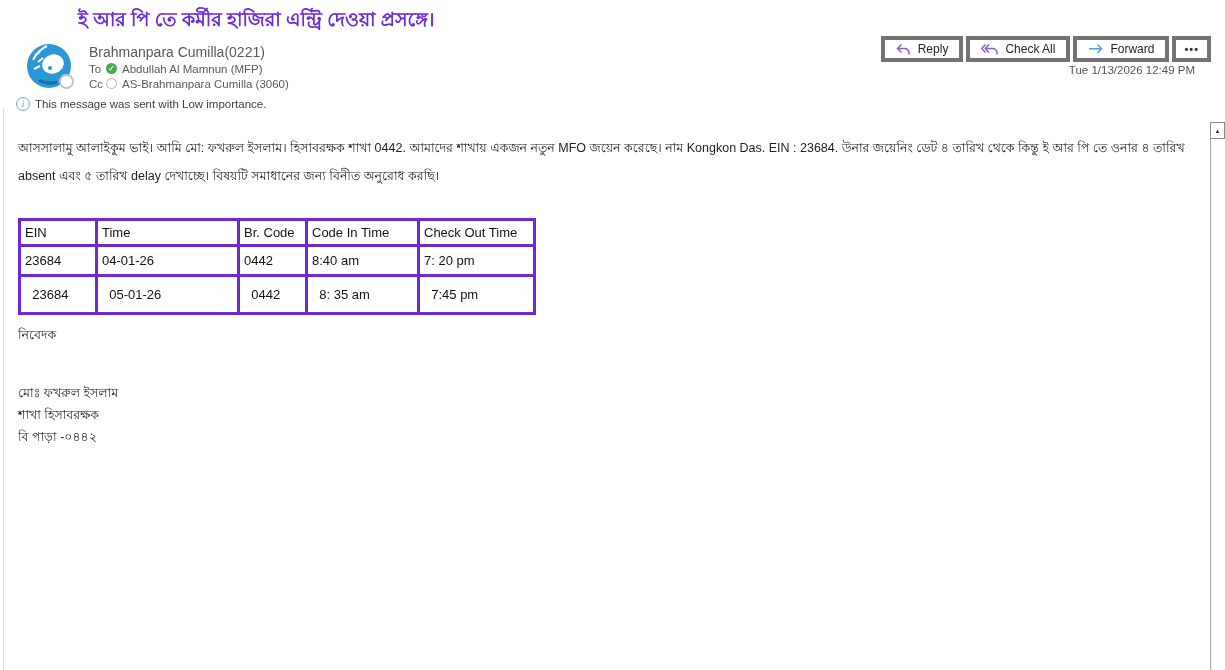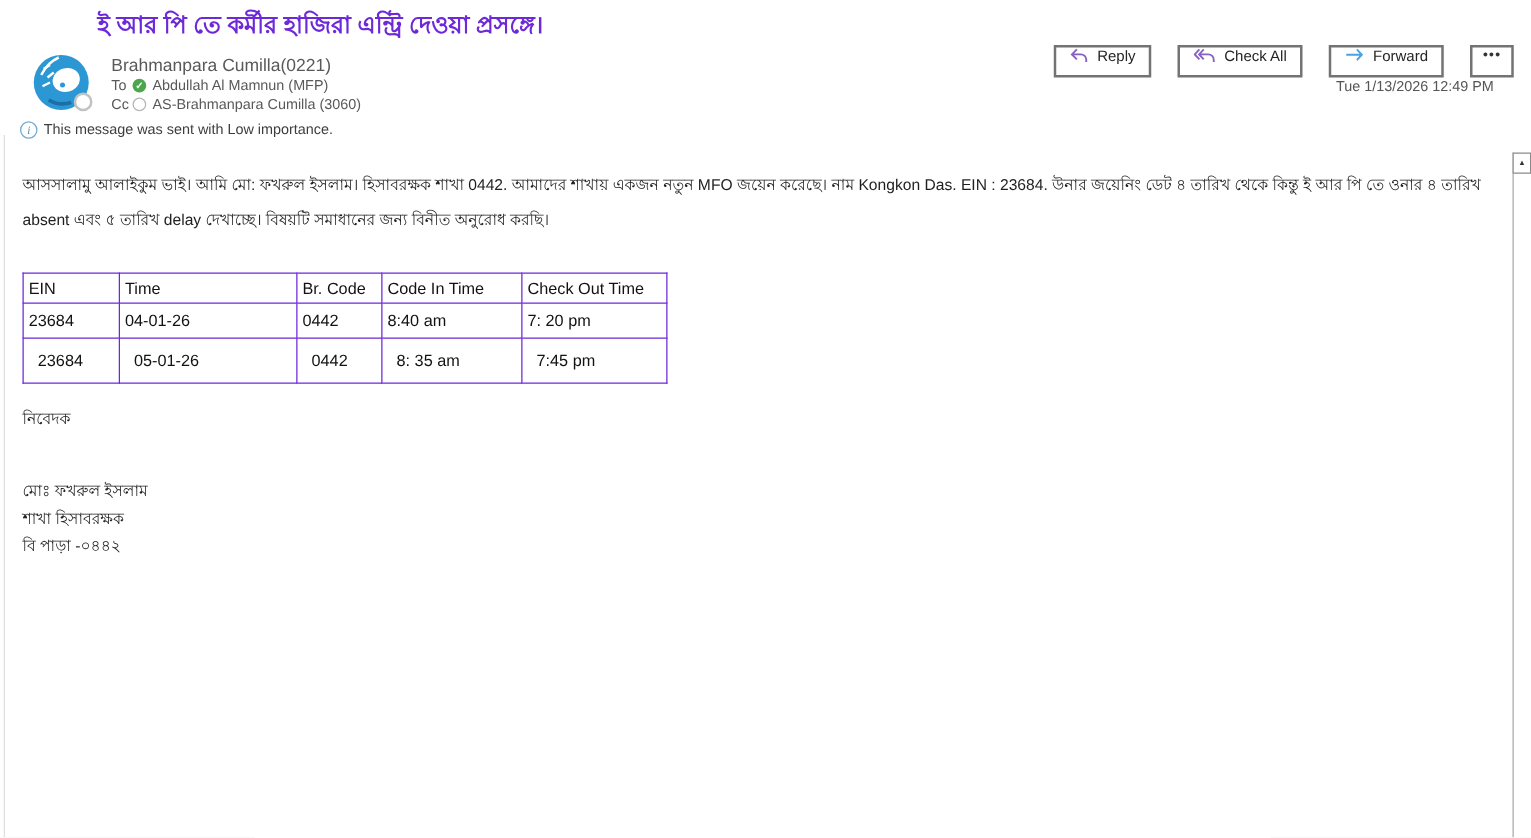--- a/index.html
+++ b/index.html
@@ -19,28 +19,28 @@
   .recip-line{display:flex;align-items:flex-start;margin-top:3px;font-size:11.5px;color:#595959;}
   .recip-label{width:15px;}
   .recip-icon{margin:0 5px 0 2px;display:inline-flex;}
   .check-circle{width:11px;height:11px;border-radius:50%;background:#4ca64c;color:#fff;font-size:8px;line-height:11px;text-align:center;font-weight:bold;}
   .empty-circle{width:9px;height:9px;border-radius:50%;border:1px solid #b5b5b5;background:#fff;}
 
   .importance{position:absolute;left:16px;top:97px;display:flex;align-items:center;font-size:11.5px;color:#3d3d3d;}
   .info-icon{width:12px;height:12px;border:1px solid #6fa8cf;border-radius:50%;color:#5b88a5;font-size:9px;line-height:12px;text-align:center;font-style:italic;font-family:"Liberation Serif",serif;margin-right:5px;}
 
   .actions{position:absolute;top:36px;right:14px;display:flex;gap:3px;}
-  .action-btn{display:flex;gap:7px;border:2px solid #737373;background:#fff;padding:0 11px;font-size:12px;color:#252525;height:26px;box-sizing:border-box;cursor:pointer;margin-left:18px;}
+  .action-btn{display:flex;align-items:center;gap:7px;border:4px solid #737373;background:#fff;padding:0 11px;font-size:12px;color:#252525;height:26px;box-sizing:border-box;cursor:pointer;}
   .more-btn{padding:0 8px;font-weight:bold;letter-spacing:1px;font-size:11px;color:#333;}
   .timestamp{position:absolute;top:64px;right:30px;font-size:11.5px;color:#555;}
 
   .body-text{position:absolute;left:18px;top:134px;width:1188px;font-size:12.5px;color:#1f1f1f;line-height:28px;}
 
   table.attendance{position:absolute;left:18px;top:218px;border-collapse:collapse;table-layout:fixed;font-size:13px;color:#121212;}
-  table.attendance th,table.attendance td{border:1px solid #6d28d9;padding:2px 4px;text-align:left;font-weight:normal;white-space:pre;overflow:hidden;}
+  table.attendance th,table.attendance td{border:3px solid #6d28d9;padding:2px 4px;text-align:left;font-weight:normal;white-space:pre;overflow:hidden;}
   table.attendance th{height:19px;}
   table.attendance tr.row0 td{height:23px;}
   table.attendance tr.row1 td{height:31px;}
 
   .signature{position:absolute;left:18px;top:326px;font-size:12.5px;color:#1f1f1f;}
   .sig-closing{margin-bottom:36px;}
   .sig-line{line-height:22px;}
 
   .scrollbar{position:absolute;right:0;top:122px;bottom:0;width:15px;}
   .scroll-track{position:absolute;left:0;top:0;bottom:0;right:0;border-left:1px solid #a9a9a9;background:#fff;}

